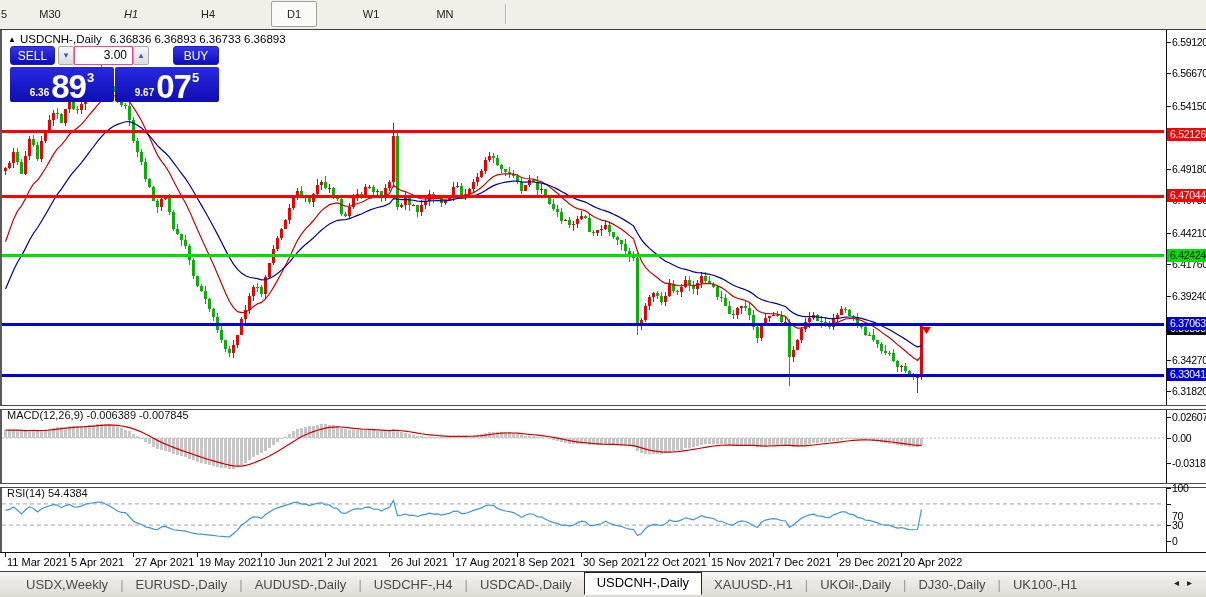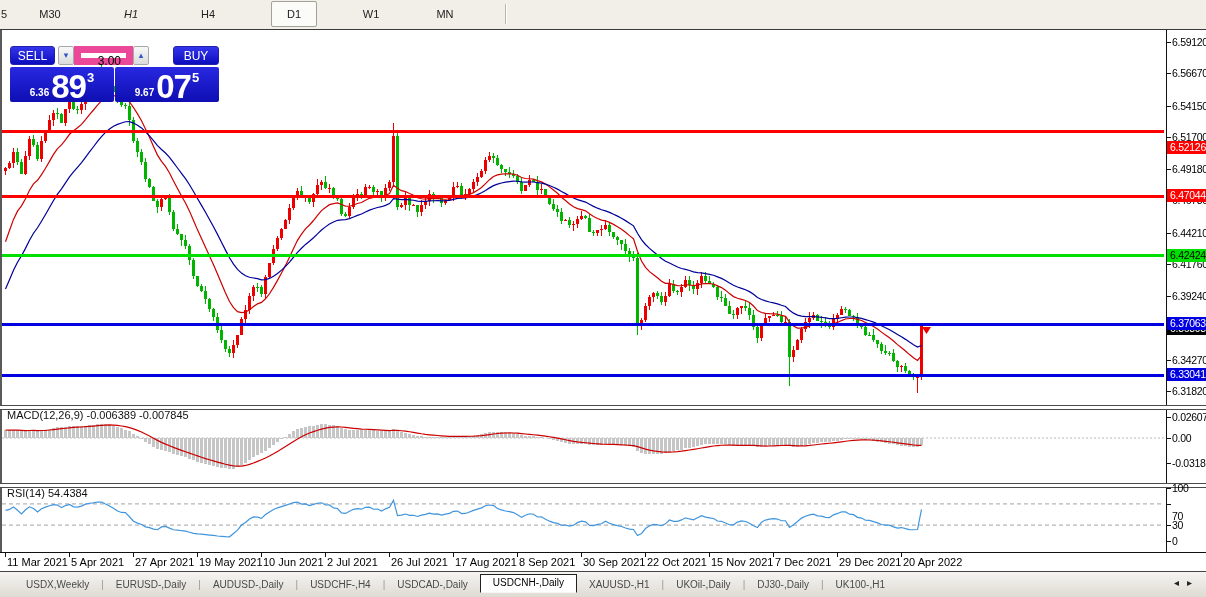--- a/index.html
+++ b/index.html
@@ -24,30 +24,30 @@
   .pane-header{position:absolute;left:7px;font-size:11px;color:#111;white-space:nowrap;}
   #chart-title{position:absolute;left:8px;top:33px;font-size:11.5px;color:#000;white-space:nowrap;}
   #chart-title .arrow{font-size:8px;vertical-align:1px;}
   #chart-title .sym{margin-left:4px;}
   #chart-title .ohlc{margin-left:8px;}
   
   .q-btn{position:absolute;height:19px;line-height:18px;text-align:center;color:#fff;font-size:12px;
          background:linear-gradient(#3434ec,#0c0cbe);border:1px solid #2020a8;border-radius:3px;box-sizing:border-box;cursor:pointer;}
   .spin-btn{position:absolute;height:19px;line-height:17px;text-align:center;font-size:9px;color:#3355cc;
             background:linear-gradient(#f8f8f8,#dcdcdc);border:1px solid #a8a8a8;border-radius:2px;box-sizing:border-box;cursor:pointer;}
-  #volume-field{position:absolute;height:19px;background:#fff;border:7px solid #ec4899;box-sizing:border-box;
+  #volume-field{position:absolute;height:19px;background:#fff;border:1px solid #ec4899;box-sizing:border-box;
                 font-size:12px;color:#000;text-align:right;padding:0 5px 0 0;line-height:17px;}
   .price-box{position:absolute;width:104px;height:35px;background:linear-gradient(#2828e2,#0e0eb2);border-radius:2px;
              display:flex;align-items:flex-end;justify-content:center;color:#fff;}
   .price-box .pfx{font-size:10px;font-weight:bold;margin:0 2px 4px 0;}
   .price-box .big{font-size:33px;font-weight:bold;line-height:0.92;letter-spacing:-1px;}
   .price-box .sup{font-size:13px;font-weight:bold;align-self:flex-start;margin-top:3px;margin-left:1px;}
   
   #tab-bar{position:absolute;left:0;top:571px;width:1206px;height:26px;background:linear-gradient(#f5f4f1,#dedbd3);
-           border-top:1px solid #444;box-sizing:border-box;display:flex;align-items:center;font-size:10px;color:#4a4a4a;}
+           border-top:1px solid #444;box-sizing:border-box;display:flex;align-items:center;font-size:13px;color:#4a4a4a;}
   #tab-bar .spacer{width:14px;flex:none;}
   .tab{padding:0 12px;white-space:nowrap;cursor:pointer;}
   .tab.active{background:#fff;color:#000;border:1px solid #222;border-bottom:1px solid #f5f5f5;padding:2px 12px 4px;margin-top:-3px;z-index:2;}
   .tab-sep{color:#999;flex:none;}
   #tab-scrollers{position:absolute;right:6px;top:577px;font-size:10px;color:#222;letter-spacing:8px;cursor:pointer;}
   svg{position:absolute;left:0;top:30px;}
 </style>
 </head>
 <body>
 
@@ -836,21 +836,21 @@
       <div class="ytick-label" style="top: 457.496px;">-0.03187</div>
       <div class="ytick-line" style="top: 488px;"></div>
       <div class="ytick-label" style="top: 482px;">100</div>
       <div class="ytick-line" style="top: 503.9px;"></div>
       <div class="ytick-label" style="top: 497.9px; margin-top: 12px;">70</div>
       <div class="ytick-line" style="top: 525.1px;"></div>
       <div class="ytick-label" style="top: 519.1px;">30</div>
       <div class="ytick-line" style="top: 541px;"></div>
       <div class="ytick-label" style="top: 535px;">0</div>
       <div class="lvl-label" style="top: 321.733px; background: rgb(0, 0, 0); color: rgb(255, 255, 255);">6.36893</div>
-      <div class="lvl-label" style="top: 141px; background: rgb(255, 0, 0); color: rgb(255, 255, 255); text-align: center;">6.52126</div>
+      <div class="lvl-label" style="top: 128px; background: rgb(255, 0, 0); color: rgb(255, 255, 255); text-align: center;">6.52126</div>
       <div class="lvl-label" style="top: 189.425px; background: rgb(255, 0, 0); color: rgb(255, 255, 255);">6.47044</div>
       <div class="lvl-label" style="top: 248.504px; background: rgb(0, 224, 0); color: rgb(0, 0, 0);">6.42424</div>
       <div class="lvl-label" style="top: 317.059px; background: rgb(0, 0, 224); color: rgb(255, 255, 255);">6.37063</div>
       <div class="lvl-label" style="top: 368.491px; background: rgb(0, 0, 224); color: rgb(255, 255, 255);">6.33041</div>
       <div class="date-tick" style="left: 5px;"></div>
       <div class="date-label" style="left: 7px;">11 Mar 2021</div>
       <div class="date-tick" style="left: 69px;"></div>
       <div class="date-label" style="left: 71px;">5 Apr 2021</div>
       <div class="date-tick" style="left: 133px;"></div>
       <div class="date-label" style="left: 135px;">27 Apr 2021</div>
@@ -873,20 +873,23 @@
       <div class="date-tick" style="left: 709px;"></div>
       <div class="date-label" style="left: 711px;">15 Nov 2021</div>
       <div class="date-tick" style="left: 773px;"></div>
       <div class="date-label" style="left: 775px;">7 Dec 2021</div>
       <div class="date-tick" style="left: 837px;"></div>
       <div class="date-label" style="left: 839px;">29 Dec 2021</div>
       <div class="date-tick" style="left: 901px;"></div>
       <div class="date-label" style="left: 903px;">20 Apr 2022</div>
     </div>
 
+  <div id="chart-title">
+    <span class="arrow">▲</span><span class="sym">USDCNH-,Daily</span><span class="ohlc">6.36836 6.36893 6.36733 6.36893</span>
+  </div>
 
   <div class="pane-header" style="top:409px">
     <span>MACD(12,26,9)</span>
     <span>-0.006389</span>
     <span>-0.007845</span>
   </div>
   <div class="pane-header" style="top:487px">
     <span>RSI(14)</span>
     <span>54.4384</span>
   </div>

